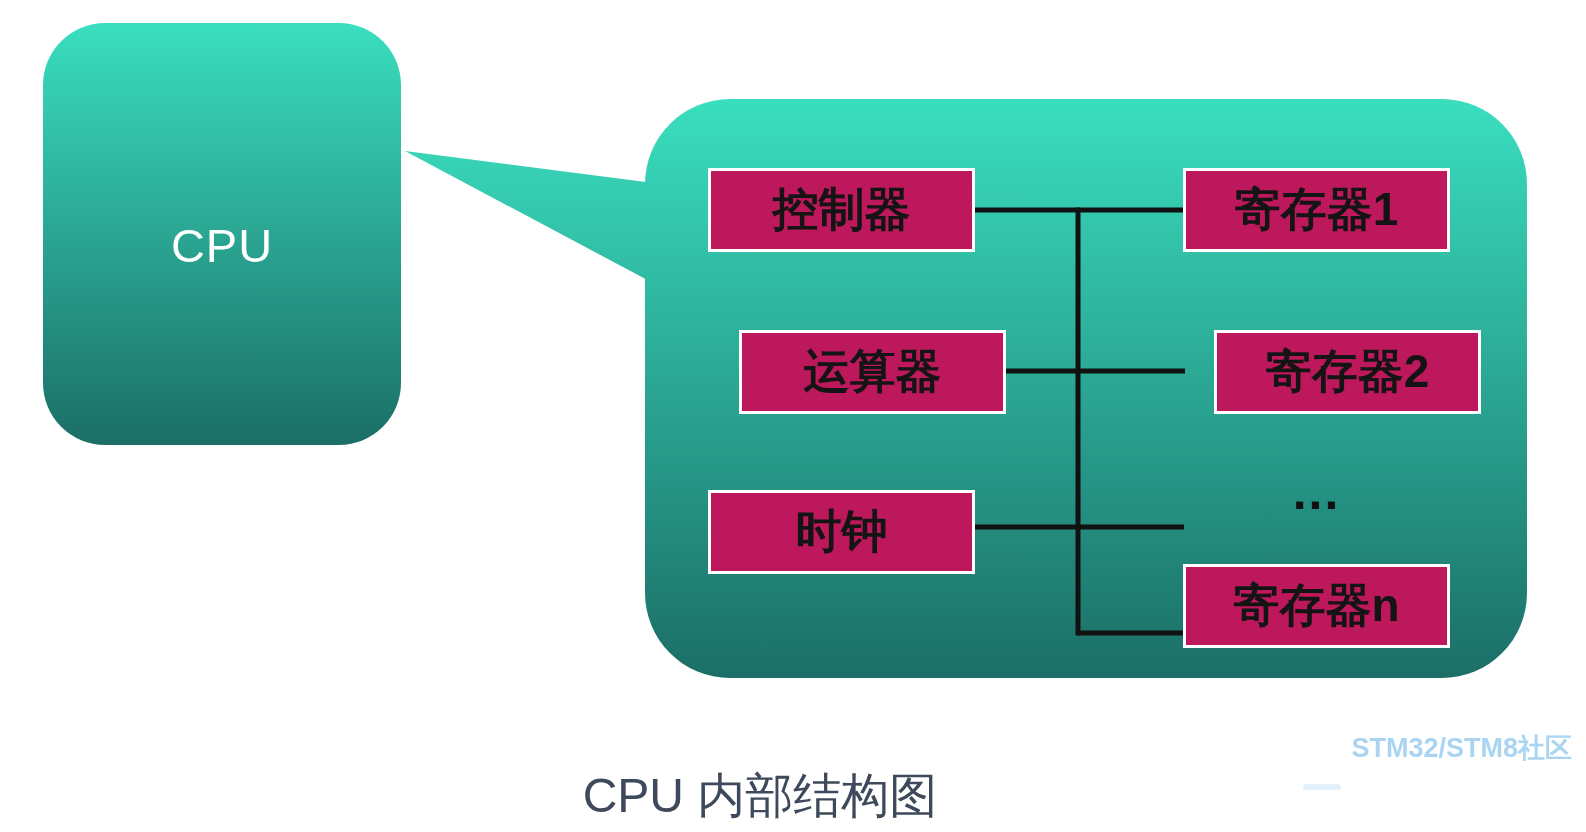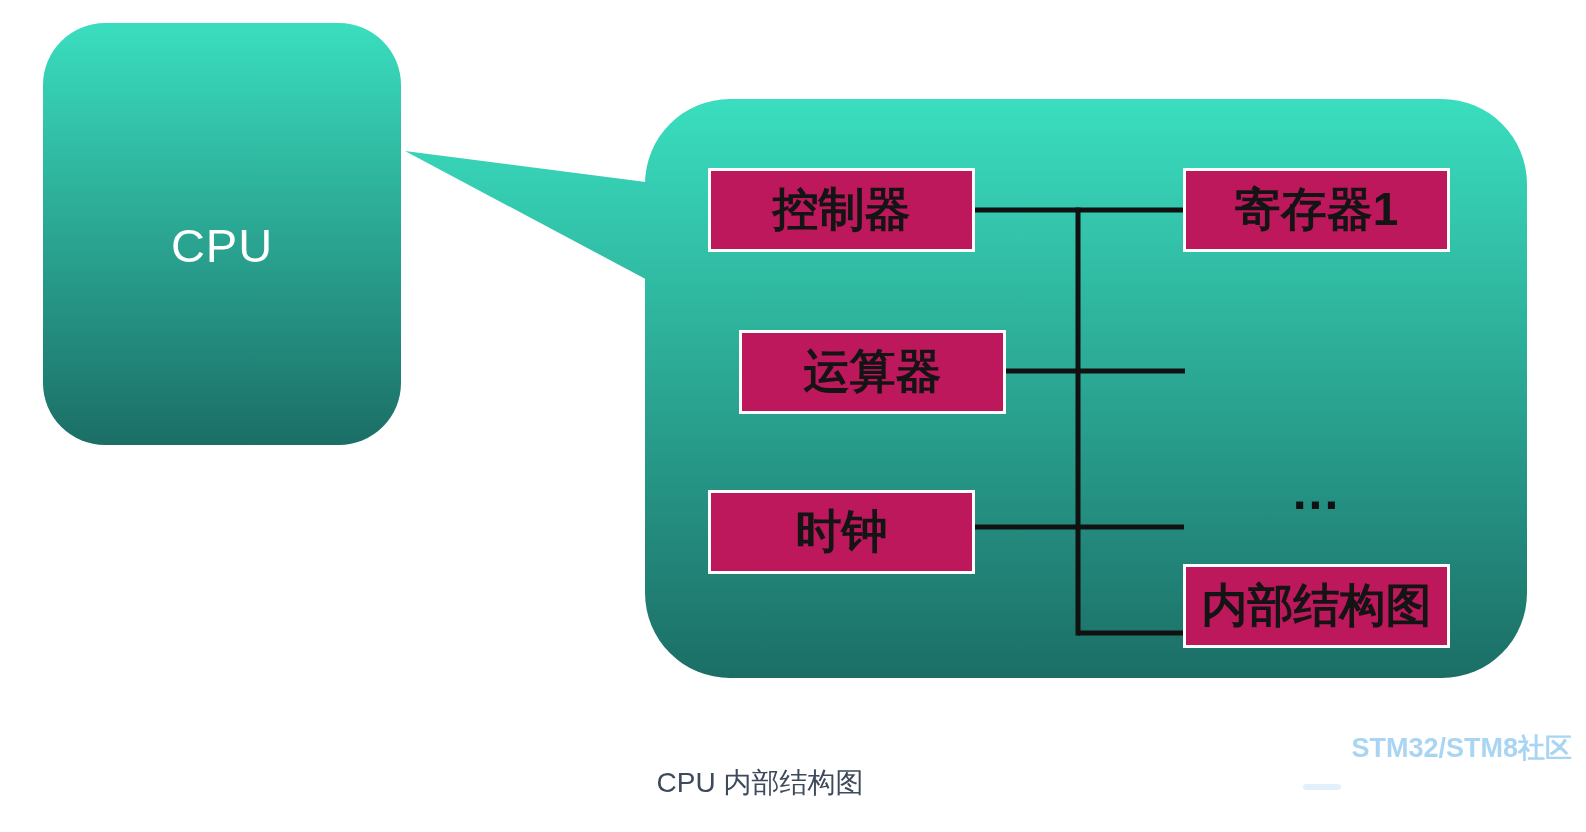--- a/index.html
+++ b/index.html
@@ -72,21 +72,21 @@
     line-height: 52px;
     letter-spacing: 2px;
   }
   .caption {
     position: absolute;
     left: 510px;
     top: 764px;
     width: 500px;
     text-align: center;
     color: #3e4a5b;
-    font-size: 28px;
+    font-size: 48px;
     font-weight: 400;
   }
   .watermark {
     position: absolute;
     right: 14px;
     top: 736px;
     width: 400px;
     text-align: right;
     color: #a9d5f2;
     font-size: 27px;
@@ -142,23 +142,26 @@
   <div class="gray-box left-col row-2">
     <span>运算器</span>
   </div>
   <div class="gray-box left-col row-3">
     <span>时钟</span>
   </div>
 
   <div class="gray-box right-col row-1">
     <span>寄存器1</span>
   </div>
+  <div class="gray-box right-col row-2">
+    <span>寄存器2</span>
+  </div>
   <div class="ellipsis">...</div>
   <div class="gray-box right-col row-n">
-    <span>内部结构图</span>
+    <span>寄存器n</span>
   </div>
 
   <div class="caption">CPU 内部结构图</div>
 
   <div class="watermark-dash"></div>
   <div class="watermark">
     <div>STM32/STM8社区</div>
   </div>
 
 </div>

